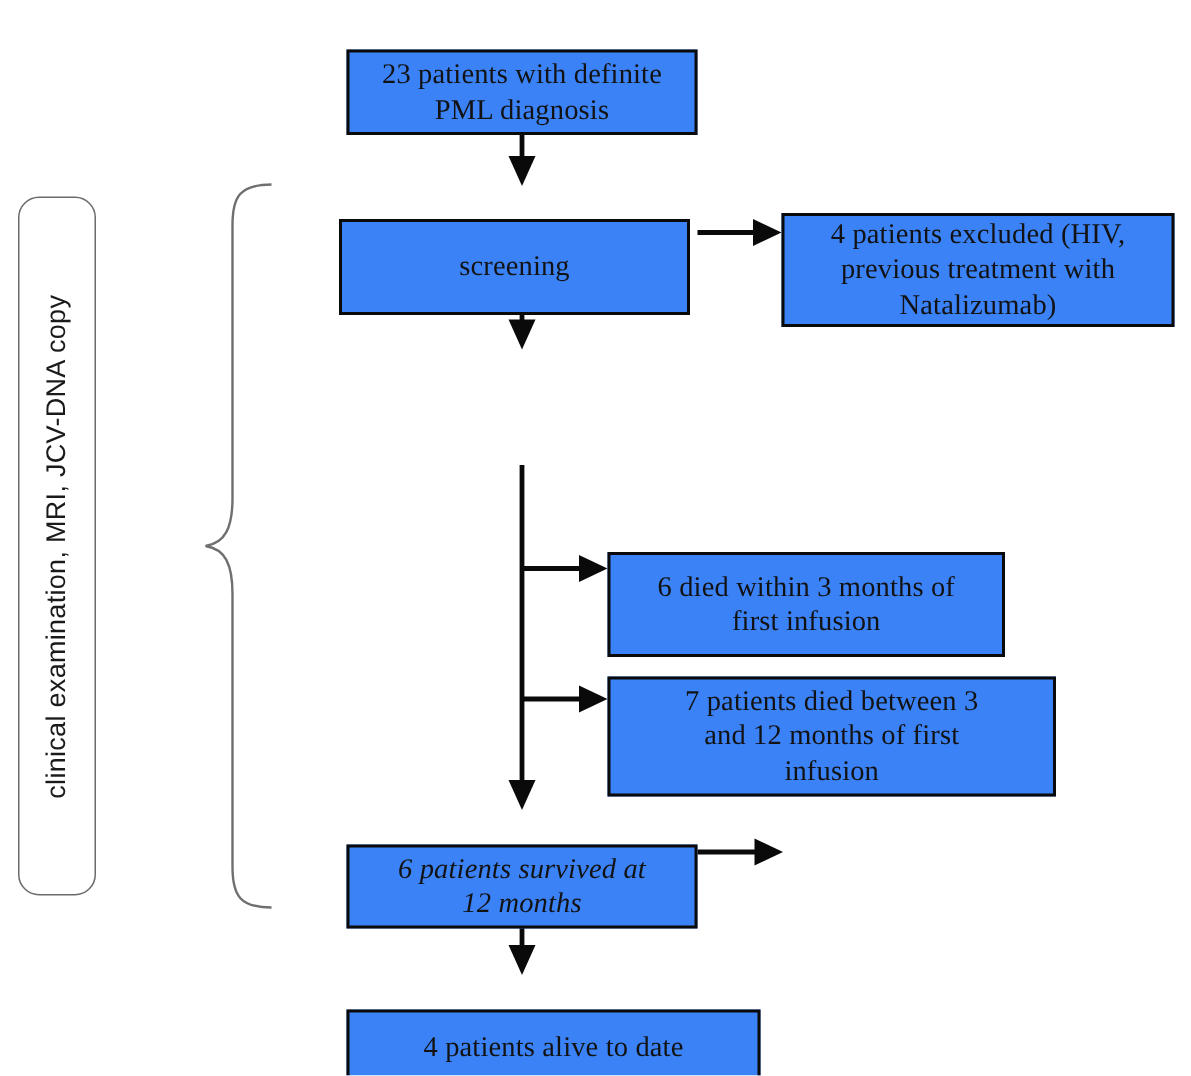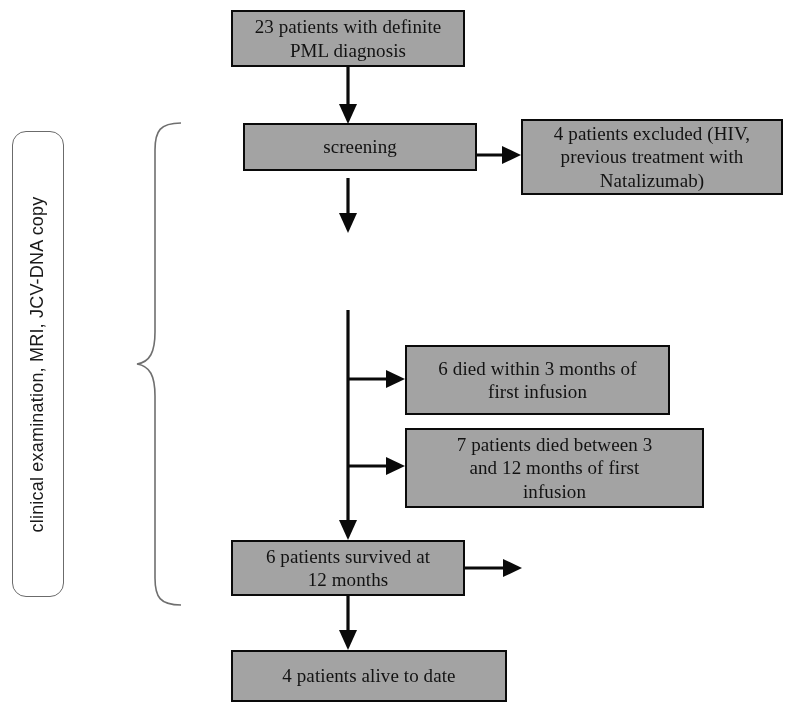--- a/index.html
+++ b/index.html
@@ -12,31 +12,32 @@
     width: 794px;
     height: 717px;
     background: #ffffff;
     overflow: hidden;
     font-family: "Liberation Serif", "DejaVu Serif", serif;
   }
   .node {
     position: absolute;
     box-sizing: border-box;
     border: 2.5px solid #0a0a0a;
-    background: #a3a3a3;
+    background: #3b82f6;
     display: flex;
     align-items: center;
     justify-content: center;
     text-align: center;
     color: #121212;
     font-size: 19px;
     line-height: 1.22;
     letter-spacing: 0.1px;
     padding: 2px 6px;
     white-space: pre-line;
+    margin-top: 23px;
   }
   .vbox {
     position: absolute;
     box-sizing: border-box;
     border: 1.3px solid #6b6b6b;
     border-radius: 14px;
     background: #ffffff;
     display: flex;
     align-items: center;
     justify-content: center;
@@ -112,33 +113,33 @@
     <polygon class="arrow-head" points="348,650 339,630 357,630"></polygon>
   </svg>
 
   <div class="vbox" style="left:12px; top:131px; width:52px; height:466px;">
     <span class="vbox-label">clinical examination, MRI, JCV-DNA copy</span>
   </div>
 
   <div class="node" style="left:231px; top:10px; width:234px; height:57px;">23 patients with definite
 PML diagnosis</div>
 
-  <div class="node" style="left:243px; top:123px; width:234px; height:48px;">screening</div>
+  <div class="node" style="left:226px; top:123px; width:234px; height:64px;">screening</div>
 
   <div class="node" style="left:521px; top:119px; width:262px; height:76px;">4 patients excluded (HIV,
 previous treatment with
 Natalizumab)</div>
 
 
   <div class="node" style="left:405px; top:345px; width:265px; height:70px;">6 died within 3 months of
 first infusion</div>
 
   <div class="node" style="left:405px; top:428px; width:299px; height:80px;">7 patients died between 3
 and 12 months of first
 infusion</div>
 
-  <div class="node" style="left:231px; top:540px; width:234px; height:56px;">6 patients survived at
+  <div class="node" style="left:231px; top:540px; width:234px; height:56px;font-style:italic;">6 patients survived at
 12 months</div>
 
 
   <div class="node" style="left:231px; top:650px; width:276px; height:52px;">4 patients alive to date</div>
 
 </div>
 
 </body></html>

